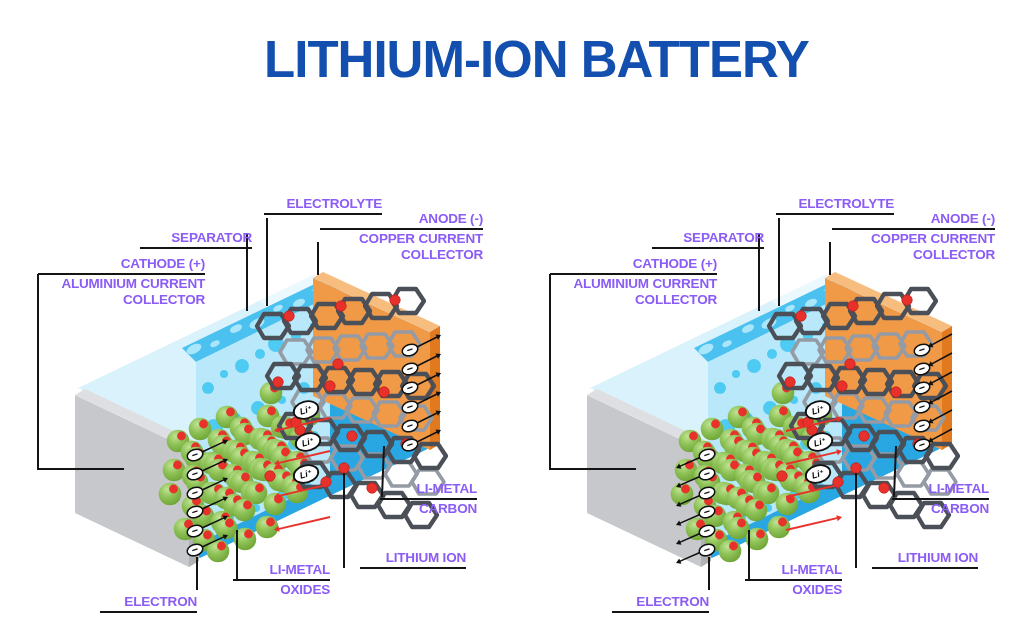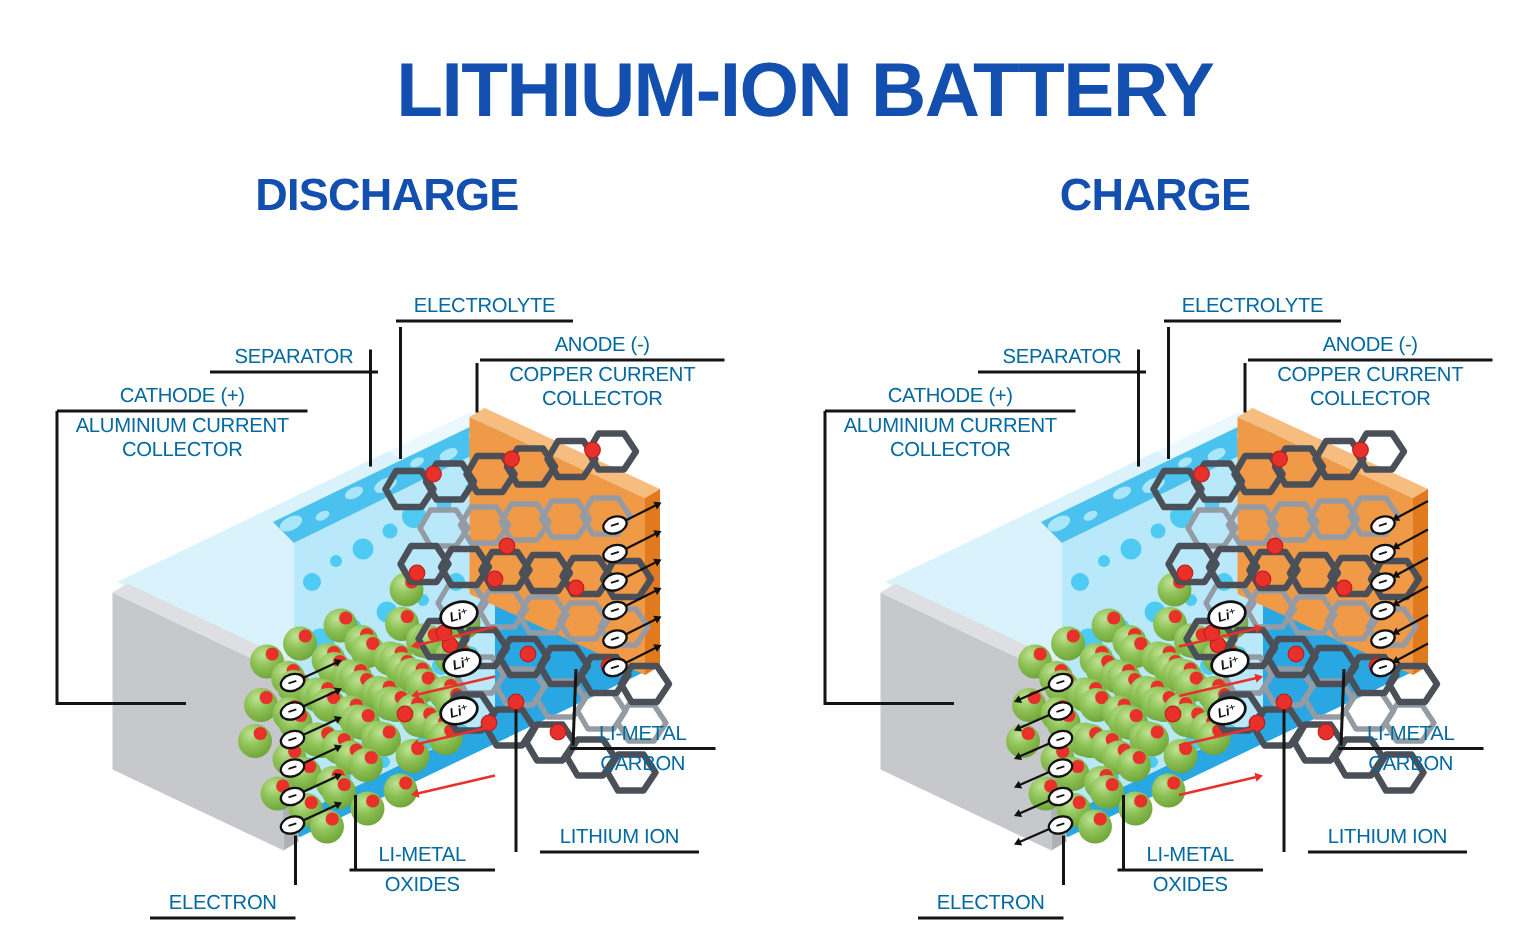--- a/index.html
+++ b/index.html
@@ -5,39 +5,38 @@
   html,body{margin:0;padding:0;background:#ffffff;}
   body{width:1024px;height:634px;position:relative;overflow:hidden;
        font-family:"Liberation Sans","DejaVu Sans",sans-serif;}
   .title{position:absolute;top:30px;left:0;width:985px;text-align:center;
          font-size:51px;font-weight:bold;letter-spacing:-1px;margin-left:44px;}
   .panel{position:absolute;top:110px;width:500px;height:524px;}
   #panel-discharge{left:8px;} #panel-charge{left:520px;}
   .heading{position:absolute;top:4px;left:0;width:100%;text-align:center;
            font-size:30px;font-weight:bold;letter-spacing:-0.5px;}
   .cell{position:absolute;top:68px;left:0;}
-  .lbl{position:absolute;font-weight:normal;font-size:13.5px;line-height:1.14;
-       color:#0369a1;text-align:center;letter-spacing:-0.2px;white-space:nowrap;}
+  .lbl{position:absolute;font-weight:bold;font-size:13.5px;line-height:1.14;
+       color:#8b5cf6;text-align:right;letter-spacing:-0.2px;white-space:nowrap;}
   .rule{border-top:2.2px solid #141414;margin-top:2px;margin-bottom:1px;}
   .lbl-sep{left:132px;top:120px;width:112px;}
   .lbl-elec{left:256px;top:86px;width:118px;}
-  .lbl-anode{left:312px;top:112px;width:163px;}
+  .lbl-anode{left:312px;top:101px;width:163px;}
   .lbl-cathode{left:30px;top:146px;width:167px;}
   .lbl-electron{left:92px;top:484px;width:97px;}
   .lbl-oxides{left:225px;top:452px;width:97px;}
   .lbl-lithium{left:352px;top:440px;width:106px;}
   .lbl-carbon{left:372px;top:371px;width:97px;}
 </style>
 </head>
 <body>
 
 <div class="title" style="color: rgb(18, 79, 174);">LITHIUM-ION BATTERY</div>
 
 <div class="panel" id="panel-discharge">
-  <div class="heading" style="color: rgb(18, 79, 174);">DISCHARGE</div>
   <svg class="cell" id="cell-discharge" width="500" height="456" viewBox="0 0 500 456">
       <defs>
         <radialGradient id="sph-discharge" cx="38%" cy="30%" r="80%">
           <stop offset="0%" stop-color="#bfe393"></stop>
           <stop offset="45%" stop-color="#8ec257"></stop>
           <stop offset="100%" stop-color="#699f31"></stop>
         </radialGradient>
         <clipPath id="clip-face-discharge">
           <polygon points="188,184 322,118 322,300 188,366" fill="#fff"></polygon>
         </clipPath>
@@ -427,21 +426,20 @@
   <div class="lbl lbl-lithium">
     <span>LITHIUM ION</span><div class="rule"></div></div>
   <div class="lbl lbl-carbon">
     <div>LI-METAL</div>
     <div class="rule"></div>
     <div>CARBON</div>
     </div>
 </div>
 
 <div class="panel" id="panel-charge">
-  <div class="heading" style="color: rgb(18, 79, 174);">CHARGE</div>
   <svg class="cell" id="cell-charge" width="500" height="456" viewBox="0 0 500 456">
       <defs>
         <radialGradient id="sph-charge" cx="38%" cy="30%" r="80%">
           <stop offset="0%" stop-color="#bfe393"></stop>
           <stop offset="45%" stop-color="#8ec257"></stop>
           <stop offset="100%" stop-color="#699f31"></stop>
         </radialGradient>
         <clipPath id="clip-face-charge">
           <polygon points="188,184 322,118 322,300 188,366" fill="#fff"></polygon>
         </clipPath>

